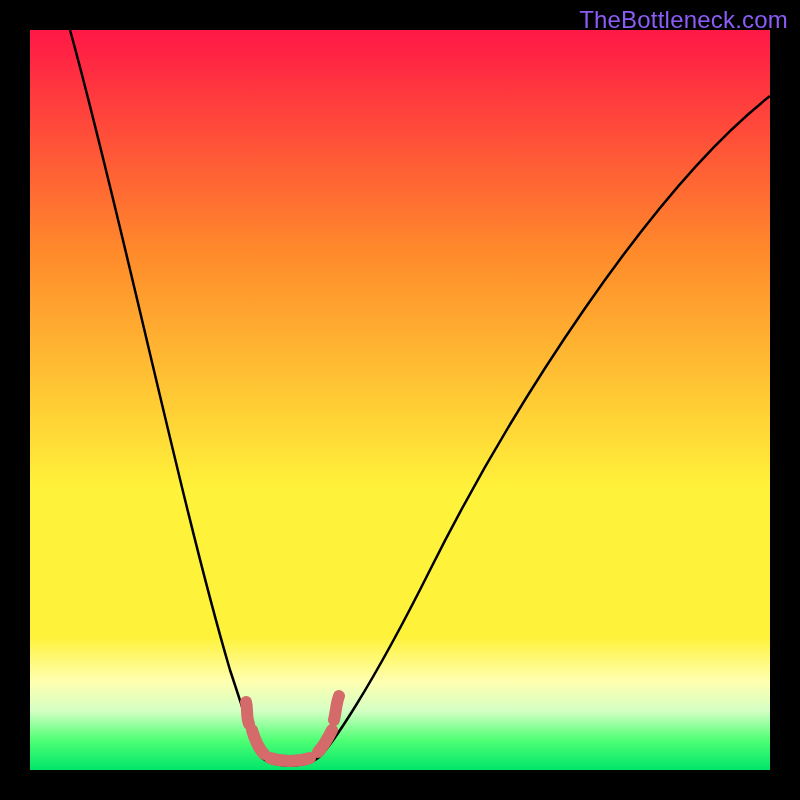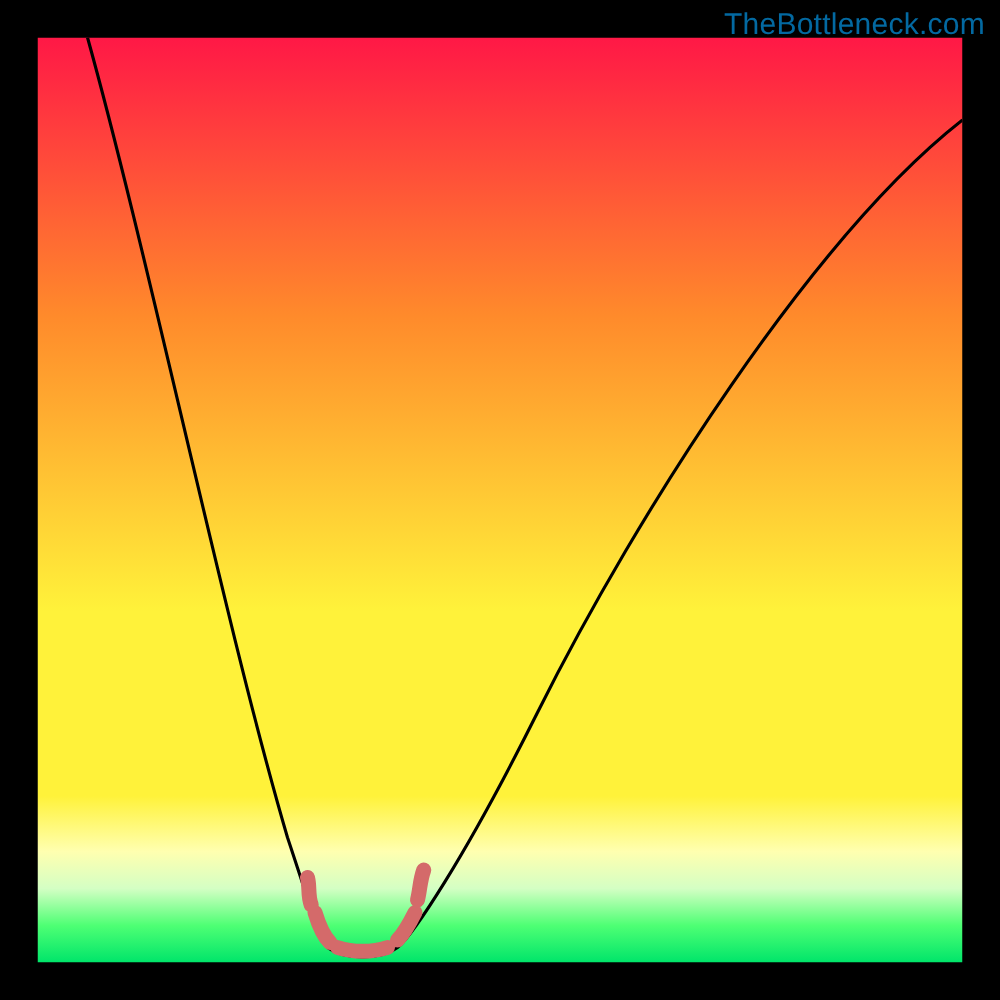--- a/index.html
+++ b/index.html
@@ -15,21 +15,21 @@
     width: 800px;
     height: 800px;
     background: #000;
   }
   .watermark {
     position: absolute;
     top: 6px;
     right: 12px;
     font-family: Arial, Helvetica, sans-serif;
     font-size: 24px;
-    color: #0369a1;
+    color: #8b5cf6;
     letter-spacing: 0.2px;
     font-weight: 500;
   }
   .plot-wrap {
     position: absolute;
     left: 30px;
     top: 30px;
     width: 740px;
     height: 740px;
   }

